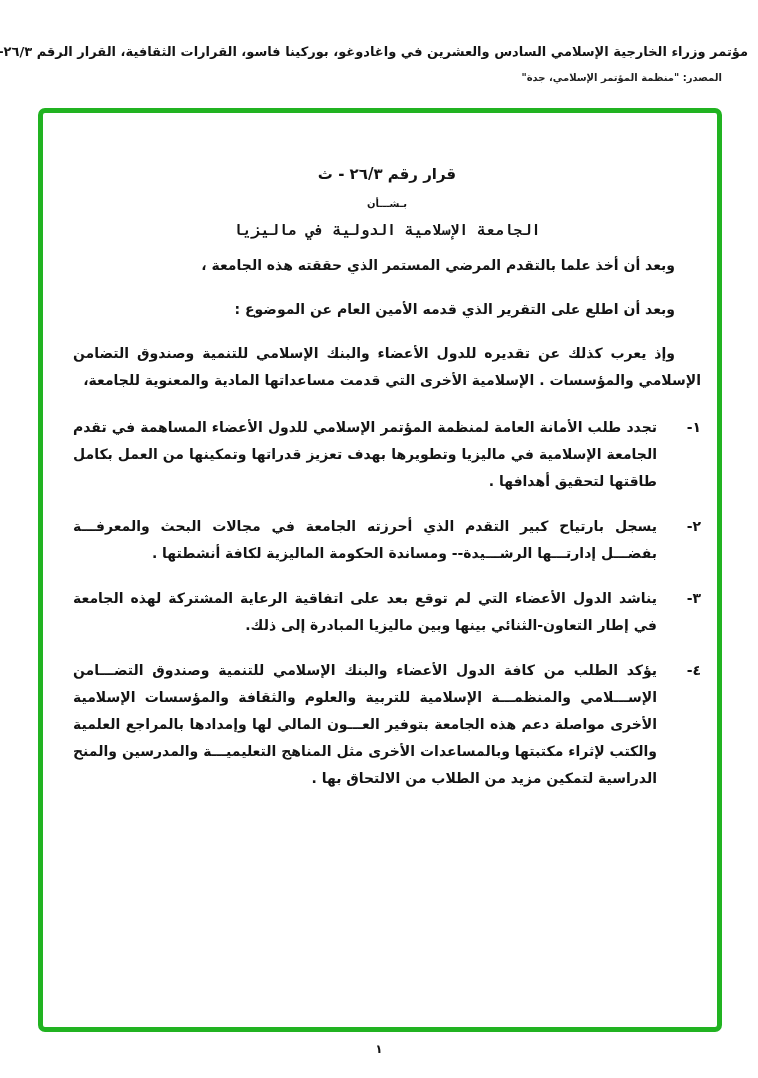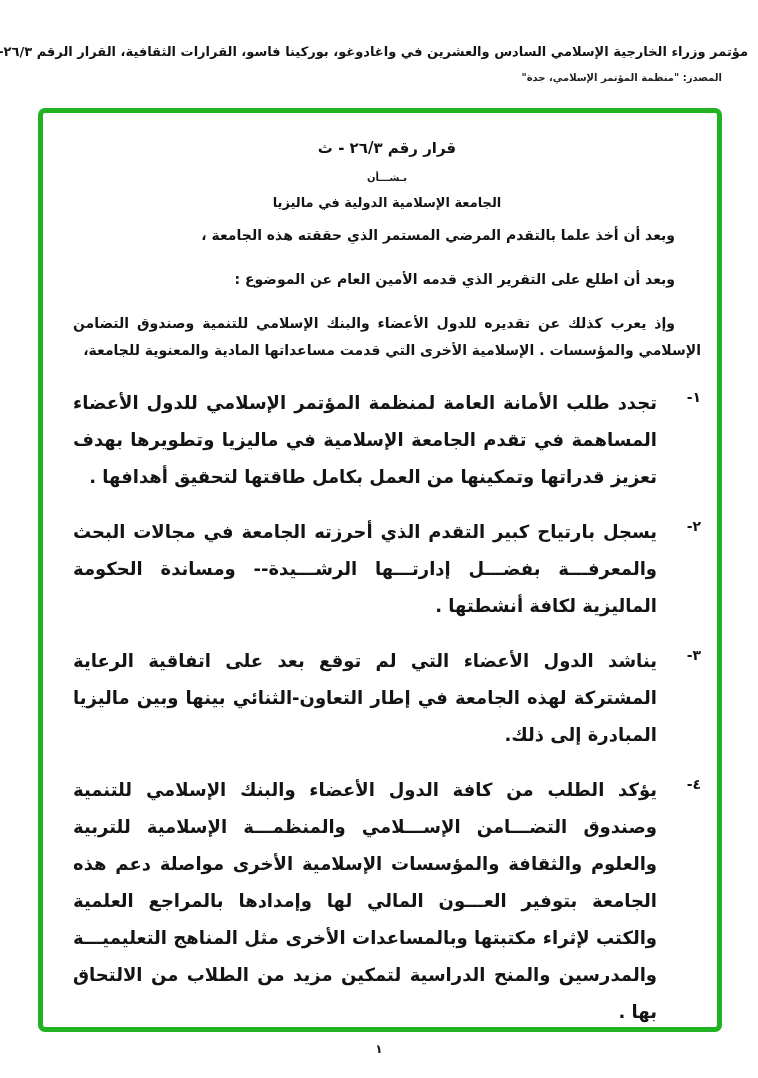--- a/index.html
+++ b/index.html
@@ -29,29 +29,29 @@
     color: #222;
   }
 
   .green-box {
     position: absolute;
     left: 38px; top: 108px;
     width: 684px; height: 924px;
     box-sizing: border-box;
     border: 5px solid #21b321;
     border-radius: 7px;
-    padding: 26px 16px 16px 30px;
+    padding: 52px 16px 16px 30px;
     background: #ffffff;
     overflow: hidden;
   }
 
   .title { text-align: center; font-weight: 700; }
   .t1 { font-size: 15px; margin: 0 0 15px 0; }
   .t2 { font-size: 10px; margin: 0 0 10px 0; }
-  .t3 { font-size: 13px; margin: 12px; }
+  .t3 { font-size: 15px; margin: 12px; font-family: Liberation Mono, monospace; }
 
   .para {
     margin: 0 0 17px 0;
     font-size: 14px; font-weight: 700;
     line-height: 27px;
     text-align: justify;
     text-indent: 26px;
   }
   .para.first { margin-top: 44px; }
 
@@ -61,22 +61,22 @@
     margin: 0 0 18px 0;
   }
   .item .num {
     flex: 0 0 44px;
     font-size: 14px; font-weight: 700;
     line-height: 27px;
     text-align: right;
   }
   .item .itext {
     flex: 1;
-    font-size: 18px; font-weight: 700;
-    line-height: 37px;
+    font-size: 14px; font-weight: 700;
+    line-height: 27px;
     text-align: justify;
   }
 
   .pagenum {
     position: absolute;
     top: 1042px; left: 0; right: 0;
     text-align: center;
     font-size: 12px; font-weight: 700;
   }
 </style>

